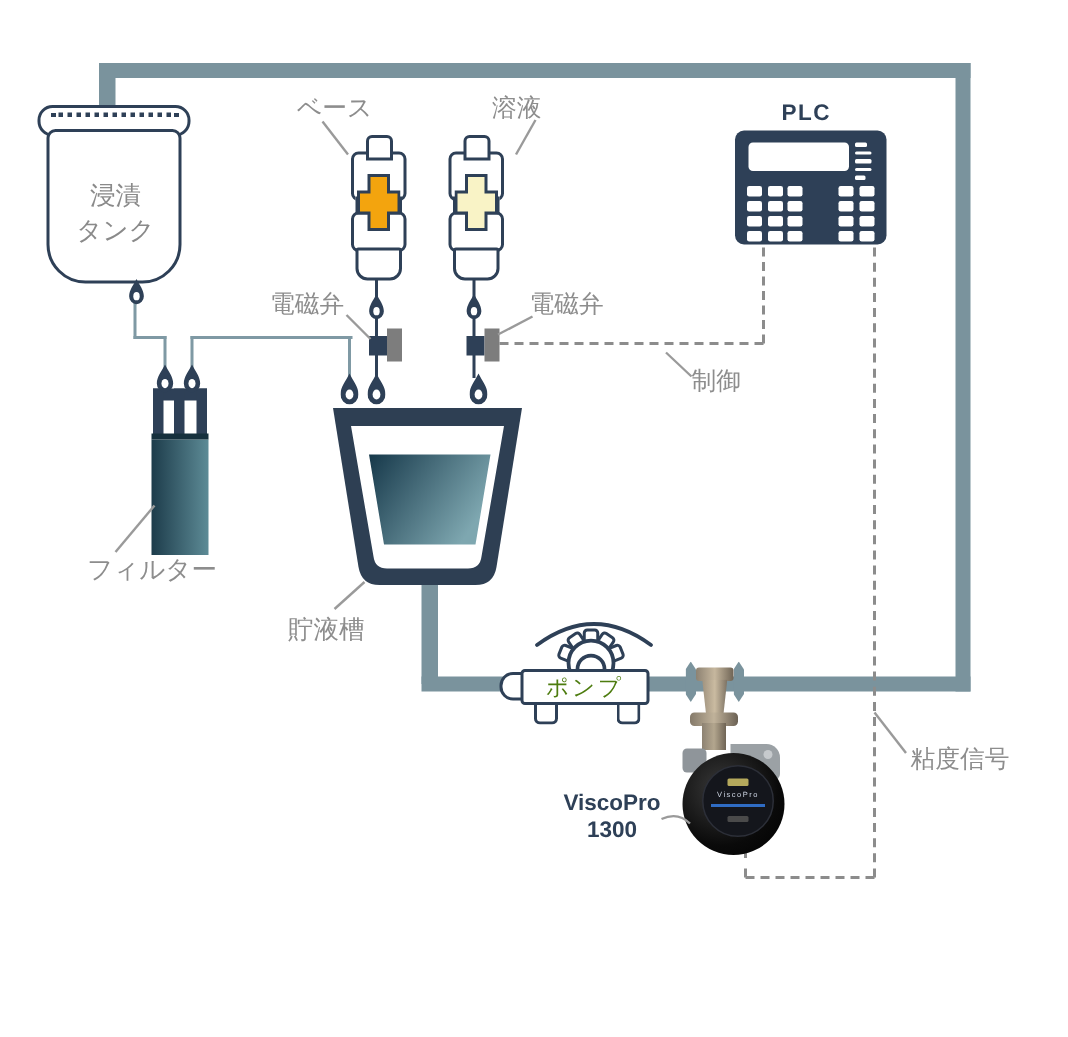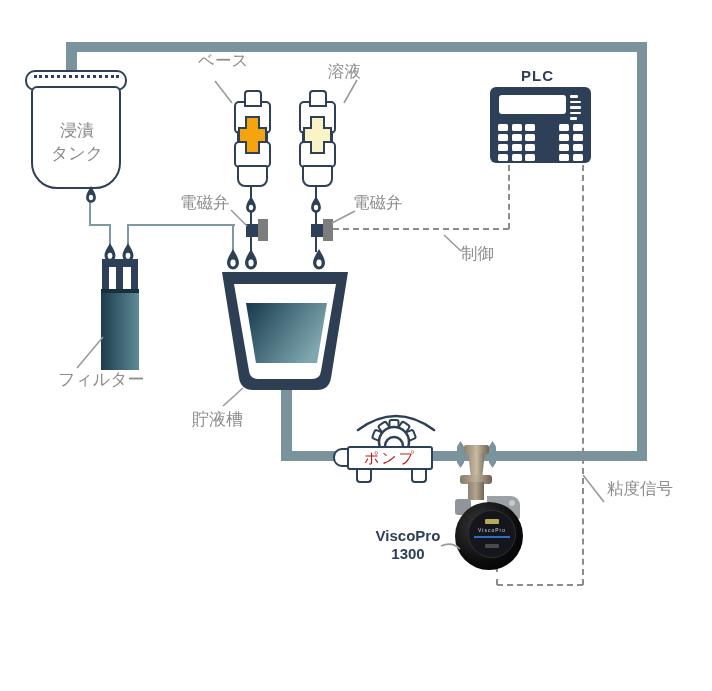--- a/index.html
+++ b/index.html
@@ -50,21 +50,21 @@
   .filter-post{position:absolute;top:259px;width:7px;height:32px;background:#2e4057;z-index:3;}
   .filter-body{position:absolute;left:101px;top:289px;width:38px;height:77px;z-index:3;
                background:linear-gradient(90deg,#1d3c4b,#5d8b96);border-top:4px solid #16303d;}
 
   
   .pump-tab{position:absolute;left:333px;top:448px;width:18px;height:15px;background:#fff;
             border:2.5px solid #2e4057;border-radius:9px 0 0 9px;z-index:3;}
   .pump-body{position:absolute;left:347px;top:446px;width:82px;height:20px;background:#fff;
              border:2.5px solid #2e4057;border-radius:3px;z-index:4;
              display:flex;align-items:center;justify-content:center;}
-  .pump-body span{color:#b91c1c;font-size:15px;letter-spacing:2px;}
+  .pump-body span{color:#4d7c0f;font-size:15px;letter-spacing:2px;}
   .pump-foot{position:absolute;top:469px;width:12px;height:12px;background:#fff;
              border:2.5px solid #2e4057;border-radius:0 0 4px 4px;border-top:none;z-index:3;}
 
   
   .plc-body{position:absolute;left:490px;top:87px;width:101px;height:76px;background:#2e4057;
             border-radius:6px;z-index:3;}
   .plc-screen{position:absolute;left:9px;top:8px;width:67px;height:19px;background:#fff;border-radius:3px;}
   .plc-bars{position:absolute;left:80px;top:8px;width:11px;}
   .plc-bars i{display:block;height:2.5px;background:#fff;border-radius:1px;margin-bottom:3px;}
   .plc-bars i:nth-child(1){width:8px;}
@@ -302,29 +302,29 @@
     <div class="vp-chip"></div>
     <div class="vp-facetext">ViscoPro</div>
     <div class="vp-blueline"></div>
     <div class="vp-chip2"></div>
   </div>
   <div class="vp-label">
     <span>ViscoPro</span><br><span>1300</span>
   </div>
 
 
-  <div class="lbl" style="left:198px;top:50px;">ベース</div>
+  <div class="lbl" style="left:198px;top:61px;">ベース</div>
   <div class="lbl" style="left:328px;top:61px;">溶液</div>
   <div class="lbl" style="left:521px;top:67px;color:#2e4057;font-weight:bold;font-size:15px;letter-spacing:1px;">PLC</div>
   <div class="lbl" style="left:180px;top:192px;">電磁弁</div>
   <div class="lbl" style="left:353px;top:192px;">電磁弁</div>
   <div class="lbl" style="left:461px;top:243px;">制御</div>
   <div class="lbl" style="left:58px;top:368px;font-size:17px;">フィルター</div>
   <div class="lbl" style="left:192px;top:408px;font-size:17px;">貯液槽</div>
-  <div class="lbl" style="left:607px;top:478px;">粘度信号</div>
+  <div class="lbl" style="left:607px;top:495px;">粘度信号</div>
 
   <svg class="leaders" width="712" height="691" viewBox="0 0 712 691">
     <g stroke="#9a9a9a" stroke-width="1.6" fill="none">
       <path d="M215 81 L232 103"></path>
       <path d="M357 80 L344 103"></path>
       <path d="M231 210 L247 226"></path>
       <path d="M355 211 L332 223"></path>
       <path d="M444 235 L461 251"></path>
       <path d="M583 475 L604 502"></path>
       <path d="M77 368 L103 337"></path>

